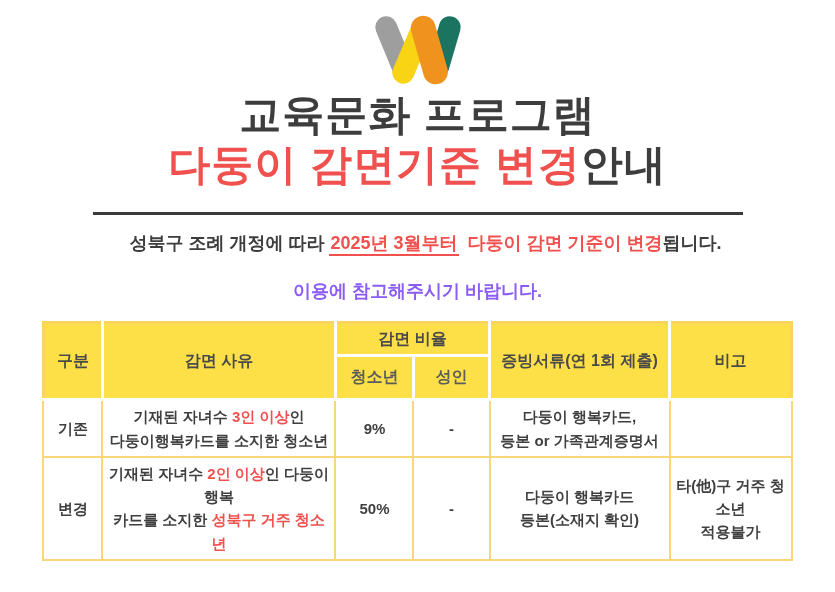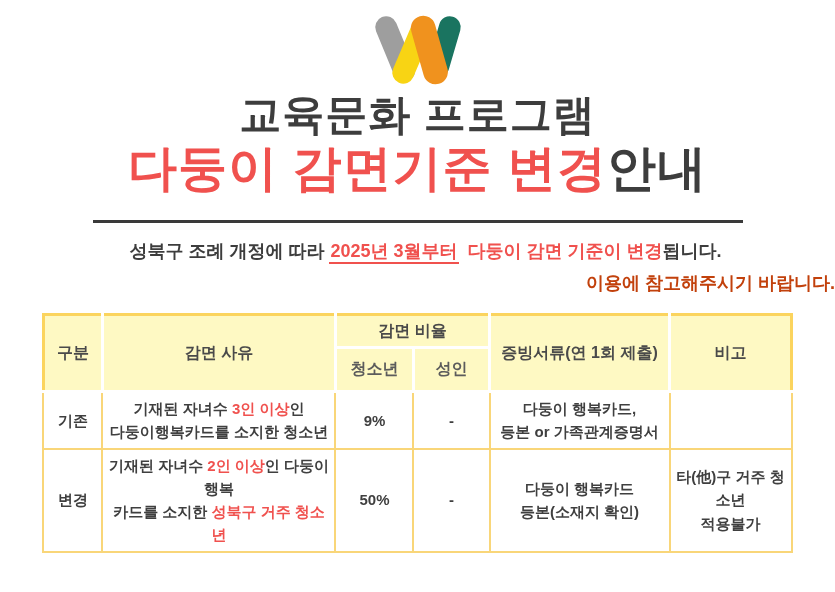--- a/index.html
+++ b/index.html
@@ -12,45 +12,45 @@
 
   .logo-wrap { display:flex; justify-content:center; padding-top:12px; }
 
   .title1 {
     margin:4px 0 0; text-align:center;
     font-size:42px; font-weight:800; color:#3d3d3d; letter-spacing:1px;
     line-height:1.1;
   }
   .title2 {
     margin:4px 12px 0; text-align:center;
-    font-size:49px; font-weight:800; letter-spacing:1px; line-height:1.1;
+    font-size:42px; font-weight:800; letter-spacing:1px; line-height:1.1;
   }
   .red { color:#f0514e; }
   .dark { color:#3d3d3d; }
 
   .divider { width:650px; height:3px; background:#3a3a3a; margin:24px auto 0; }
 
   .intro1 {
     margin:16px 0 0; text-align:center;
     font-size:18px; font-weight:700; color:#2f2f2f;padding-left:16px;
   }
   .intro1 .u-red {
     color:#f0514e; border-bottom:2px solid #f0514e; padding:0 1px 1px;
   }
   .intro1 .gap-red { margin-left:9px; }
-  .intro2 { margin:8px 0 0; text-align:right; font-size:18px; font-weight:700; color:#c2410c; }
+  .intro2 { margin:24px 0 0; text-align:center; font-size:18px; font-weight:700; color:#8b5cf6; }
   .intro3 { margin:4px 0 0;  text-align:center; font-size:18px; font-weight:700; color:#2f2f2f; }
 
   table.notice {
     width:748px; margin:18px auto 0;
     border-collapse:collapse; table-layout:fixed;
     border:2px solid #f9d679;
   }
   table.notice th {
-    background:#fef9c3; border:3px solid #ffffff;
+    background:#fde047; border:3px solid #ffffff;
     font-size:16px; font-weight:700; color:#4a4a4a; padding:0;
   }
   table.notice thead tr:first-child th { border-top-color:#fbd45e; }
   table.notice thead th:first-child    { border-left-color:#fbd45e; }
   table.notice thead th:last-child     { border-right-color:#fbd45e; }
   table.notice .sub-th { color:#5c5c5c; font-weight:600; }
   table.notice td {
     border:2px solid #f9d679; background:#fff;
     font-size:15px; font-weight:600; color:#3f3f3f;
     text-align:center; line-height:1.55; padding:4px 4px;

